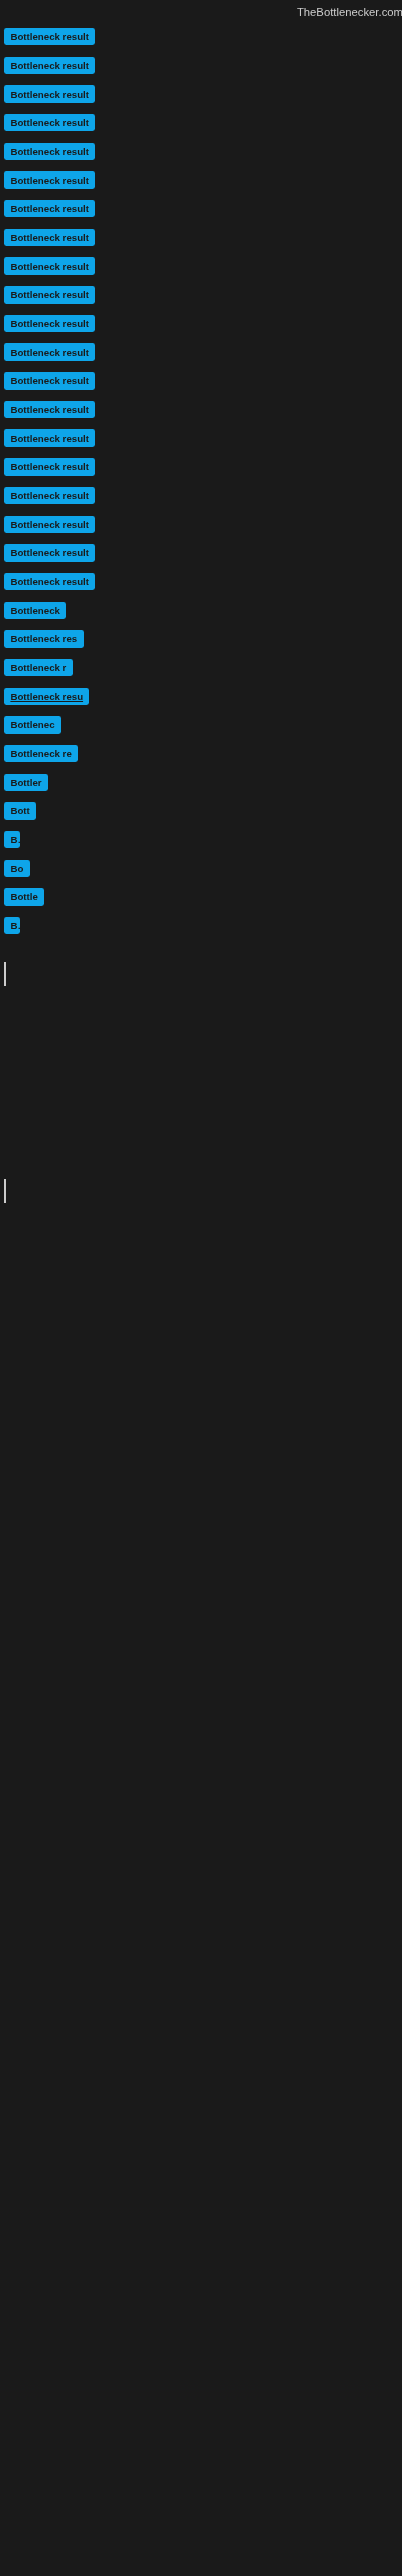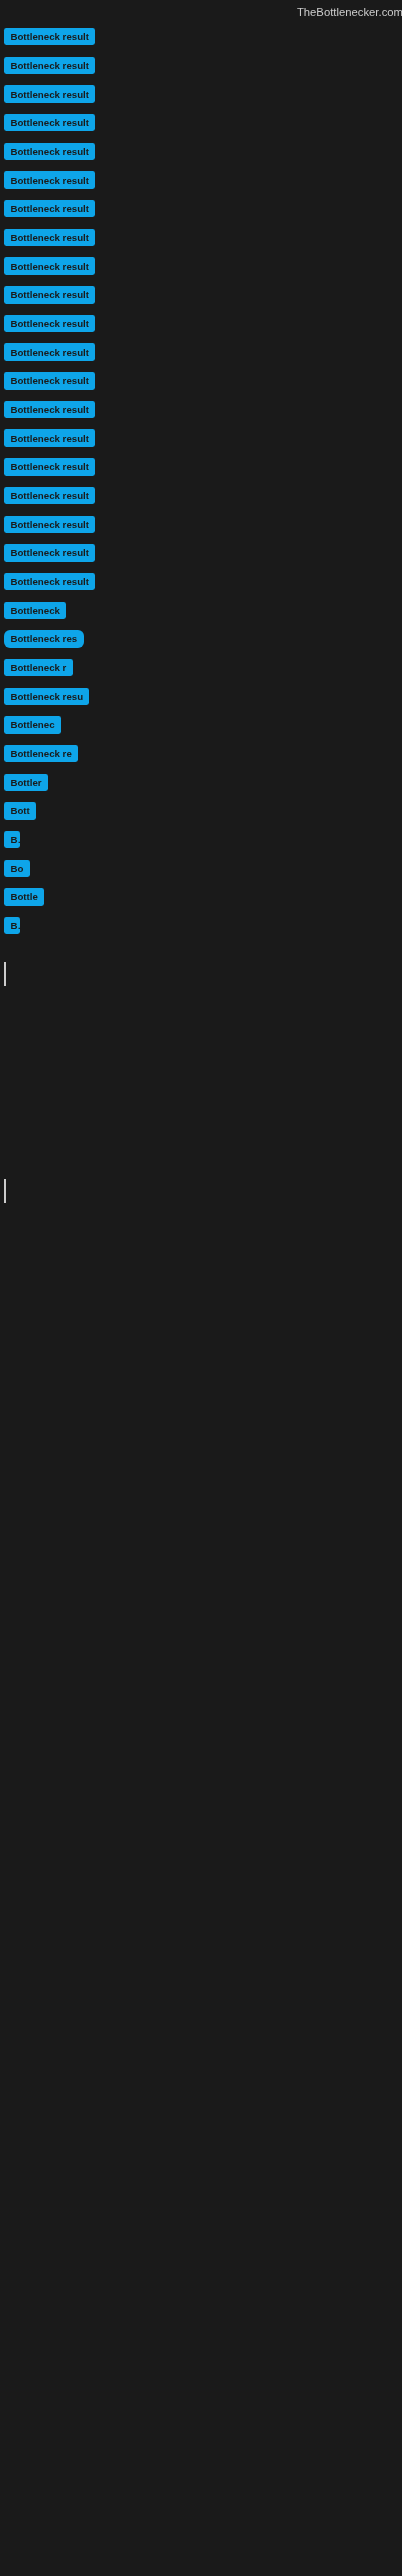--- a/index.html
+++ b/index.html
@@ -119,27 +119,27 @@
       <div class="bottleneck-item">
         <div class="bottleneck-badge" style="max-width: 129px; overflow: hidden; text-overflow: ellipsis;">Bottleneck result</div>
       </div>
       <div class="bottleneck-item">
         <div class="bottleneck-badge" style="max-width: 113px; overflow: hidden; text-overflow: ellipsis;">Bottleneck result</div>
       </div>
       <div class="bottleneck-item">
         <div class="bottleneck-badge" style="max-width: 81px; overflow: hidden; text-overflow: ellipsis;">Bottleneck</div>
       </div>
       <div class="bottleneck-item">
-        <div class="bottleneck-badge" style="max-width: 113px; overflow: hidden; text-overflow: ellipsis; border-radius: 6px;">Bottleneck res</div>
+        <div class="bottleneck-badge" style="max-width: 113px; overflow: hidden; text-overflow: ellipsis;">Bottleneck res</div>
       </div>
       <div class="bottleneck-item">
         <div class="bottleneck-badge" style="max-width: 81px; overflow: hidden; text-overflow: ellipsis;">Bottleneck r</div>
       </div>
       <div class="bottleneck-item">
-        <div class="bottleneck-badge" style="max-width: 113px; overflow: hidden; text-overflow: ellipsis;">Bottleneck resu</div>
+        <div class="bottleneck-badge" style="max-width: 113px; overflow: hidden; text-overflow: ellipsis; text-decoration: underline;">Bottleneck resu</div>
       </div>
       <div class="bottleneck-item">
         <div class="bottleneck-badge" style="max-width: 81px; overflow: hidden; text-overflow: ellipsis;">Bottlenec</div>
       </div>
       <div class="bottleneck-item">
         <div class="bottleneck-badge" style="max-width: 113px; overflow: hidden; text-overflow: ellipsis;">Bottleneck re</div>
       </div>
       <div class="bottleneck-item">
         <div class="bottleneck-badge" style="max-width: 56px; overflow: hidden; text-overflow: ellipsis;">Bottler</div>
       </div>

